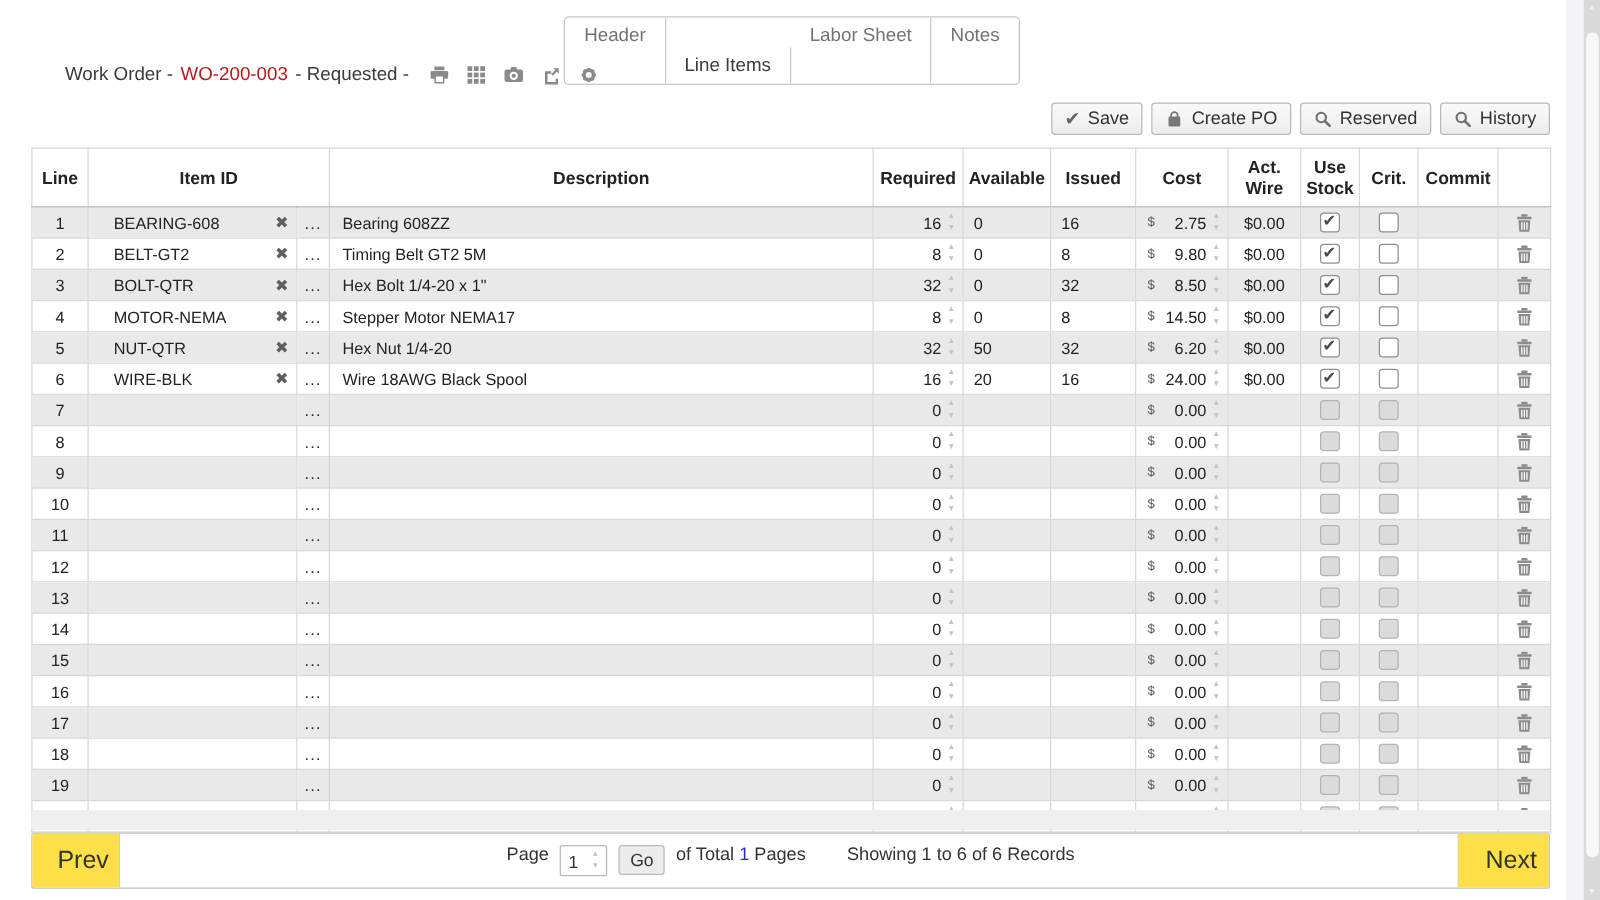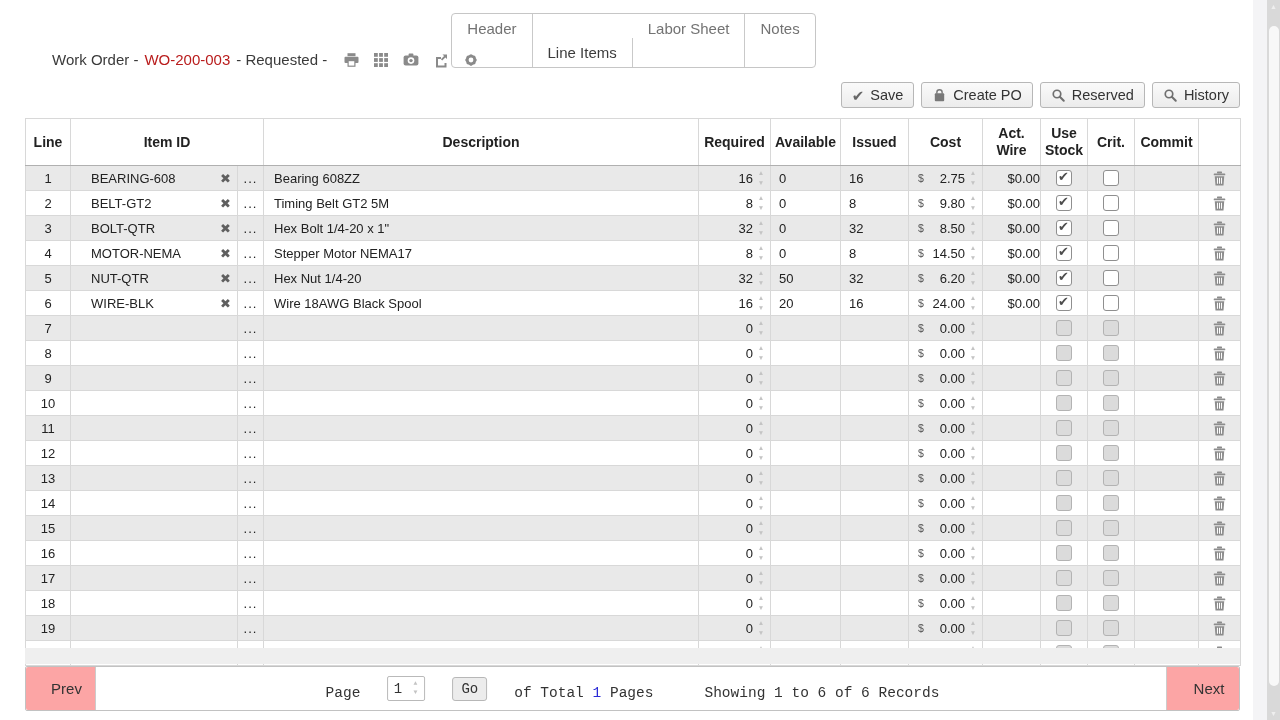--- a/index.html
+++ b/index.html
@@ -45,38 +45,38 @@
   .c-desc  { padding-left:10px; font-size:13.5px; }
   .c-req   { padding:0; }
   .req-wrap { display:flex; align-items:center; justify-content:flex-end; height:24px; }
   .spin { display:flex; flex-direction:column; align-items:center; width:14px; gap:3px; line-height:1;
           color:#c4c4c4; font-size:6.5px; margin:0 2px 0 1px; cursor:pointer; }
   .c-avail, .c-issued { padding-left:8px; font-size:13.5px; }
   .c-cost { padding:0; }
   .cost-wrap { display:flex; align-items:center; height:24px; }
   .dollar { font-size:10.5px; color:#555; margin-left:9px; }
   .cost-val { margin-left:auto; font-size:13px; }
-  .c-act { text-align:right; font-size:13.5px;margin-top:32px; }
+  .c-act { text-align:center; font-size:13.5px;margin-top:32px; }
   .c-check { text-align:center; padding:0; }
   .cb { width:16px; height:16px; border:1px solid #8f8f8f; border-radius:3px; background:#fff; margin:3px auto; position:relative; cursor:pointer; }
   .cb.checked::after { content:"\2714"; position:absolute; left:1px; top:-2px; font-size:13px; color:#4d4d4d; font-weight:bold; }
   .cb.disabled { background:#dbdbdb; border-color:#b3b3b3; cursor:default; }
   .c-trash { text-align:center; cursor:pointer; }
   .c-commit {}
 
   
   .strip { position:absolute; left:25px; top:648px; width:1215px; height:16px; background:#efefef; }
   .pager { position:absolute; left:25px; top:666px; width:1215px; height:45px; border:1px solid #c2c2c2;
            background:#fff; display:flex; align-items:center; border-radius:2px; }
-  .pg-side { width:70px; height:100%; display:flex; align-items:center; justify-content:center; font-size:15px;
-             color:#333; background:#fca5a5; cursor:pointer;padding-left:12px; }
+  .pg-side { width:70px; height:100%; display:flex; align-items:center; justify-content:center; font-size:20px;
+             color:#333; background:#fde047; cursor:pointer;padding-left:12px; }
   .pg-prev { border-right:1px solid #ccc; border-radius:2px 0 0 2px; }
   .pg-next { margin-left:auto; border-left:1px solid #ccc; border-radius:0 2px 2px 0; width:73px; }
-  .pg-mid { position:absolute; left:50%; transform:translateX(-50%); display:flex; align-items:flex-end; gap:27px;
-            font-size:14.5px; color:#333; white-space:nowrap;font-family:Liberation Mono, monospace; }
+  .pg-mid { position:absolute; left:50%; transform:translateX(-50%); display:flex; align-items:flex-start; gap:9px;
+            font-size:14.5px; color:#333; white-space:nowrap; }
   .pg-input { width:38px; height:25px; border:1px solid #b9b9b9; border-radius:2px; background:#fff; display:flex; align-items:center; }
   .pg-input .val { flex:1; text-align:center; font-size:14px; }
   .pg-go { padding:3px 8px; font-size:14px; border:1px solid #b7b7b7; border-radius:3px; background:#ececec; cursor:pointer; }
   .blue { color:#2b2bd6; }
   .pg-show { margin-left:24px; }
 
   
   .right-strip { position:absolute; right:13px; top:0; width:14px; height:720px; background:#f4f4f6; }
   .scrollbar { position:absolute; right:0; top:0; width:13px; height:720px; background:#d9d9d9; }
   .sb-thumb { position:absolute; left:1.5px; top:26px; width:10px; height:660px; background:#f8f8f8; border-radius:5px; }

